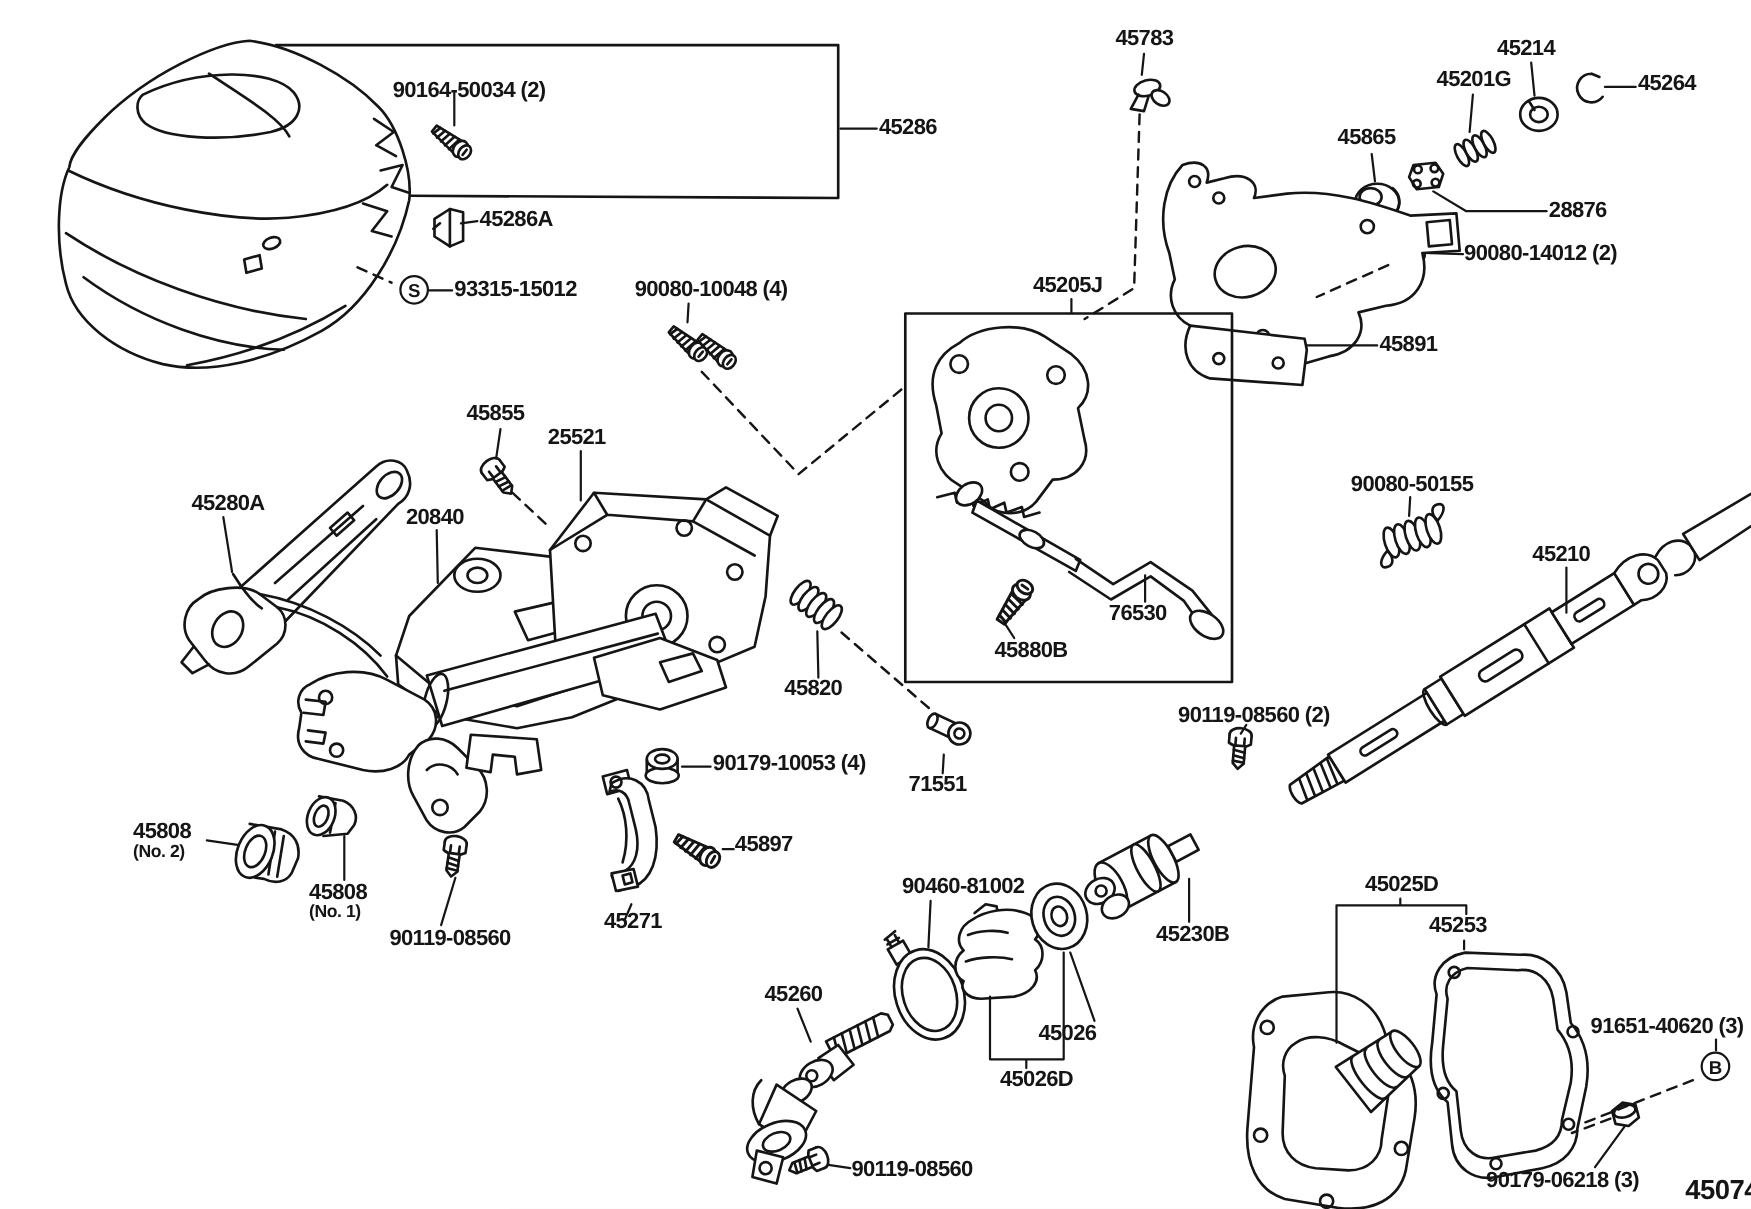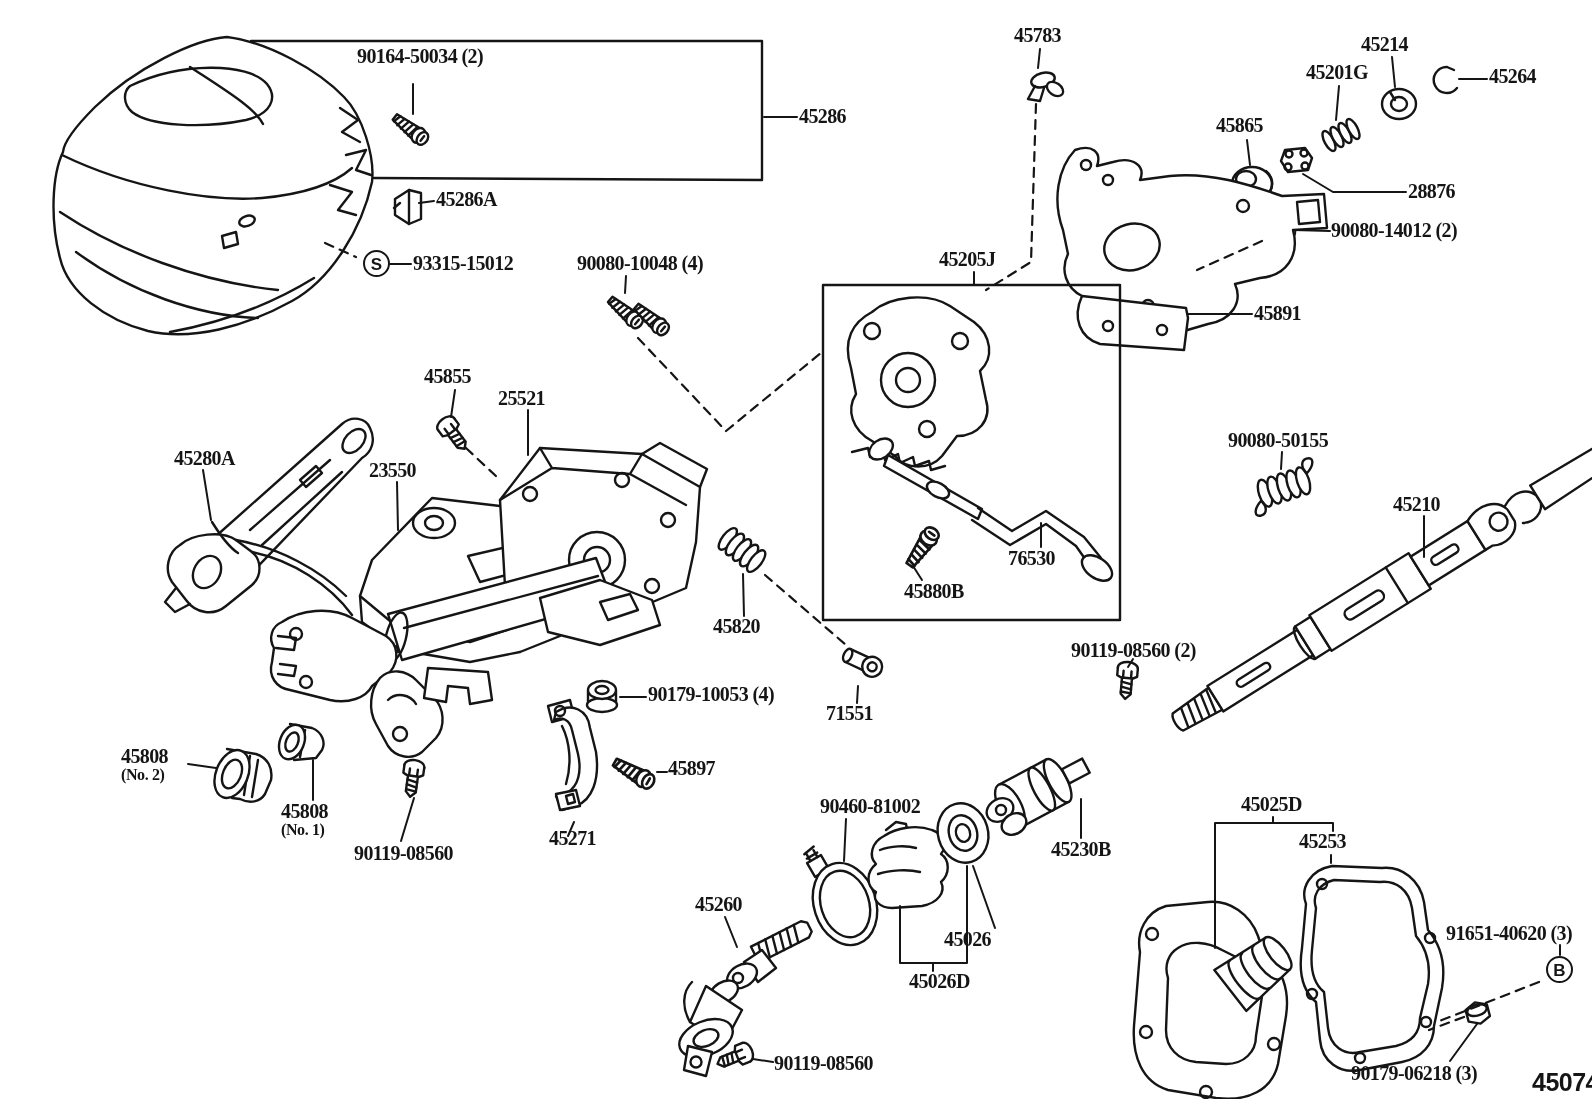--- a/index.html
+++ b/index.html
@@ -4,21 +4,21 @@
 <style>
   html,body{margin:0;padding:0;background:#e8e8e8;}
   .stage{position:relative;width:1592px;height:1099px;background:#ffffff;overflow:hidden;
          font-family:"Liberation Sans",sans-serif;color:#151515;}
   svg{position:absolute;left:0;top:0;}
   svg *{stroke:#151515;stroke-width:2.4;fill:none;stroke-linecap:round;stroke-linejoin:round;}
   svg .f{fill:#ffffff;}
   svg .thin *, svg .thin{stroke-width:2;}
   svg .dash{stroke-dasharray:9 7;stroke-width:2.2;}
   .lbl{position:absolute;font-weight:bold;font-size:20px;letter-spacing:-0.6px;
-       white-space:nowrap;line-height:1.05;font-family:Liberation Serif, serif;}
+       white-space:nowrap;line-height:1.05;}
   .lbl .sub{display:block;font-size:16px;letter-spacing:-0.4px;}
   .circ{position:absolute;width:27px;height:27px;border:2.6px solid #151515;border-radius:50%;
         text-align:center;line-height:26px;font-size:17px;font-weight:bold;box-sizing:border-box;}
   .figcode{position:absolute;font-weight:bold;font-size:25px;letter-spacing:-0.5px;white-space:nowrap;}
 </style>
 </head>
 <body>
 
 <div class="stage">
 
@@ -389,42 +389,42 @@
     <path class="dash" d="M638,338 L726,431 M726,431 L822,352"></path>
     <path class="dash" d="M466,448 L497,477"></path>
     <path class="dash" d="M765,575 L846,645"></path>
     <path class="dash" d="M1036,104 L1031,262 L986,290"></path>
     <path class="dash" d="M1262,241 L1197,270"></path>
     <path class="dash" d="M1539,982 L1437,1022"></path>
     <path class="dash" d="M1464,1017 L1429,1030"></path>
   </g>
 </svg>
 
-<div class="lbl" style="left:357px;top:46px">90164-50034 (2)</div>
+<div class="lbl" style="left:357px;top:72px">90164-50034 (2)</div>
 <div class="lbl" style="left:799px;top:106px">45286</div>
 <div class="lbl" style="left:436px;top:189px">45286A</div>
 <div class="lbl" style="left:413px;top:253px">93315-15012</div>
 <div class="lbl" style="left:577px;top:253px">90080-10048 (4)</div>
 <div class="lbl" style="left:1014px;top:25px">45783</div>
 <div class="lbl" style="left:1361px;top:34px">45214</div>
 <div class="lbl" style="left:1306px;top:62px">45201G</div>
 <div class="lbl" style="left:1489px;top:66px">45264</div>
 <div class="lbl" style="left:1216px;top:115px">45865</div>
 <div class="lbl" style="left:1408px;top:181px">28876</div>
 <div class="lbl" style="left:1331px;top:220px">90080-14012 (2)</div>
 <div class="lbl" style="left:1254px;top:303px">45891</div>
 <div class="lbl" style="left:939px;top:249px">45205J</div>
 <div class="lbl" style="left:1008px;top:548px">76530</div>
 <div class="lbl" style="left:904px;top:581px">45880B</div>
 <div class="lbl" style="left:1228px;top:430px">90080-50155</div>
 <div class="lbl" style="left:1393px;top:494px">45210</div>
 <div class="lbl" style="left:424px;top:366px">45855</div>
 <div class="lbl" style="left:498px;top:388px">25521</div>
 <div class="lbl" style="left:174px;top:448px">45280A</div>
-<div class="lbl" style="left:369px;top:460px">23550</div>
+<div class="lbl" style="left:369px;top:460px">20840</div>
 <div class="lbl" style="left:713px;top:616px">45820</div>
 <div class="lbl" style="left:648px;top:684px">90179-10053 (4)</div>
 <div class="lbl" style="left:826px;top:703px">71551</div>
 <div class="lbl" style="left:1071px;top:640px">90119-08560 (2)</div>
 <div class="lbl" style="left:121px;top:746px">
   <span>45808</span>
   <span class="sub">(No. 2)</span>
 </div>
 <div class="lbl" style="left:281px;top:801px">
   <span>45808</span>

